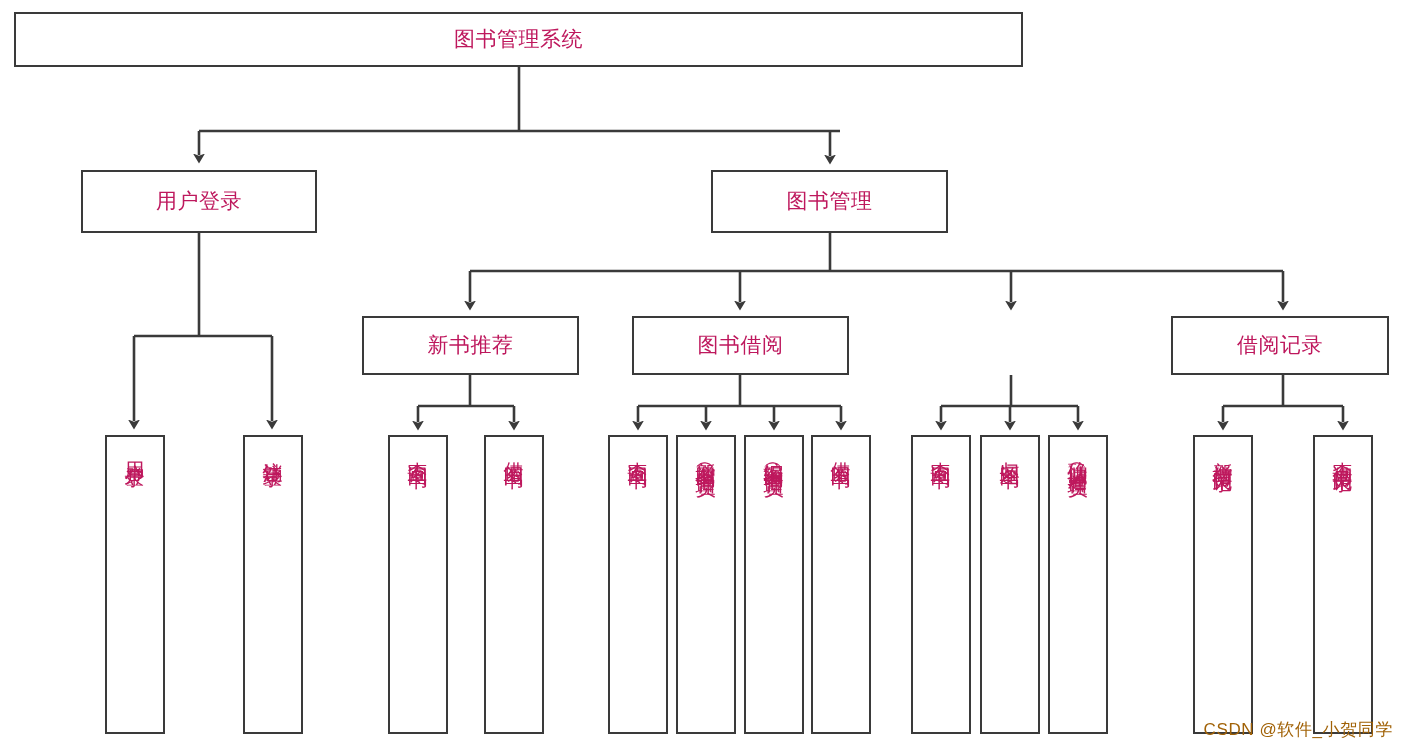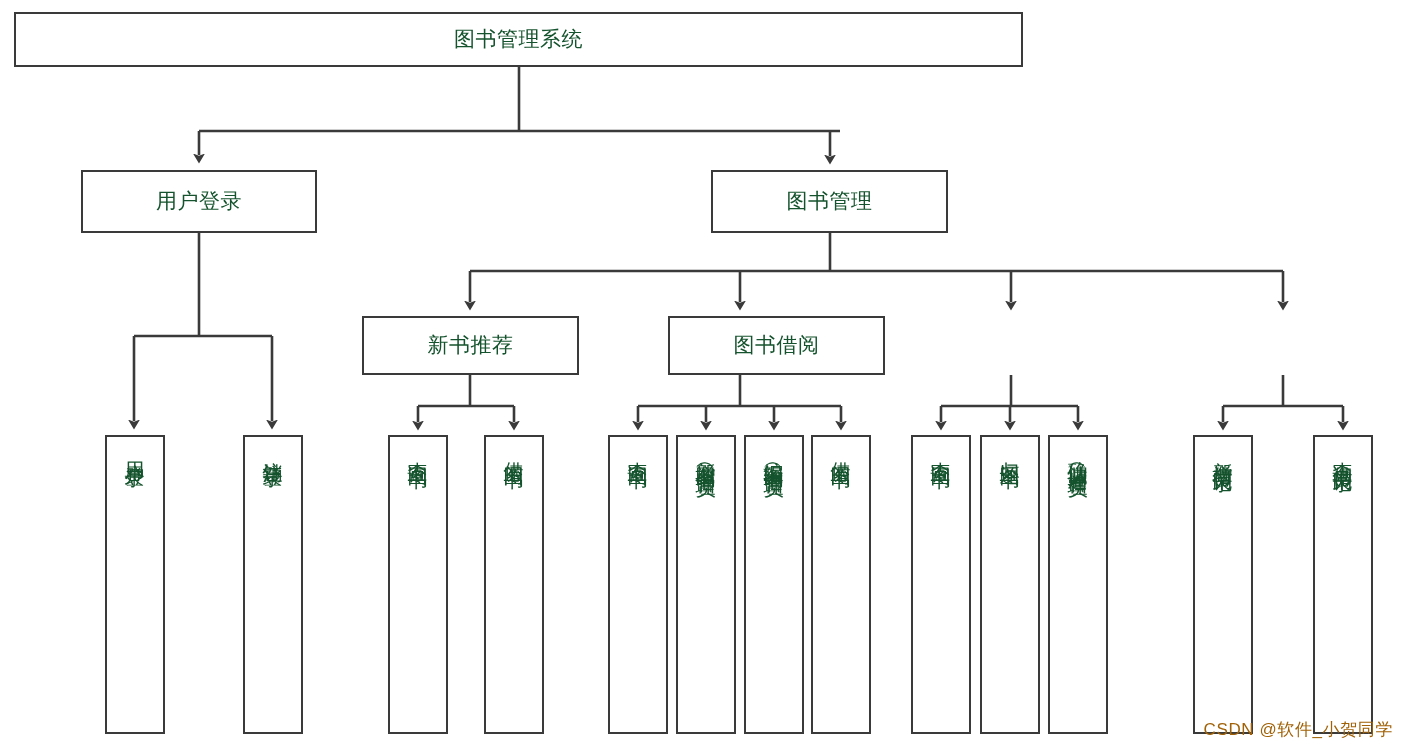--- a/index.html
+++ b/index.html
@@ -26,21 +26,21 @@
     height: 747px;
   }
   .node {
     position: absolute;
     box-sizing: border-box;
     border: 2px solid #3a3a3a;
     background: #ffffff;
     display: flex;
     align-items: center;
     justify-content: center;
-    color: #14532d;
+    color: #be185d;
     line-height: 1.18;
     z-index: 2;
   }
   .node-label {
     display: block;
     text-align: center;
     white-space: pre-line;
   }
   .node.horizontal .node-label {
     font-size: 21px;
@@ -132,22 +132,25 @@
   <div class="node horizontal" style="left:81px; top:170px; width:236px; height:63px;">
     <span class="node-label">用户登录</span>
   </div>
   <div class="node horizontal" style="left:711px; top:170px; width:237px; height:63px;">
     <span class="node-label">图书管理</span>
   </div>
 
   <div class="node horizontal" style="left:362px; top:316px; width:217px; height:59px;">
     <span class="node-label">新书推荐</span>
   </div>
-  <div class="node horizontal" style="left:668px; top:316px; width:217px; height:59px;">
+  <div class="node horizontal" style="left:632px; top:316px; width:217px; height:59px;">
     <span class="node-label">图书借阅</span>
+  </div>
+  <div class="node horizontal" style="left:1171px; top:316px; width:218px; height:59px;">
+    <span class="node-label">借阅记录</span>
   </div>
 
   <div class="node vertical" style="left:105px; top:435px; width:60px; height:299px;">
     <span class="node-label">用户登录</span>
   </div>
   <div class="node vertical" style="left:243px; top:435px; width:60px; height:299px;">
     <span class="node-label">注销登录</span>
   </div>
 
   <div class="node vertical" style="left:388px; top:435px; width:60px; height:299px;">

